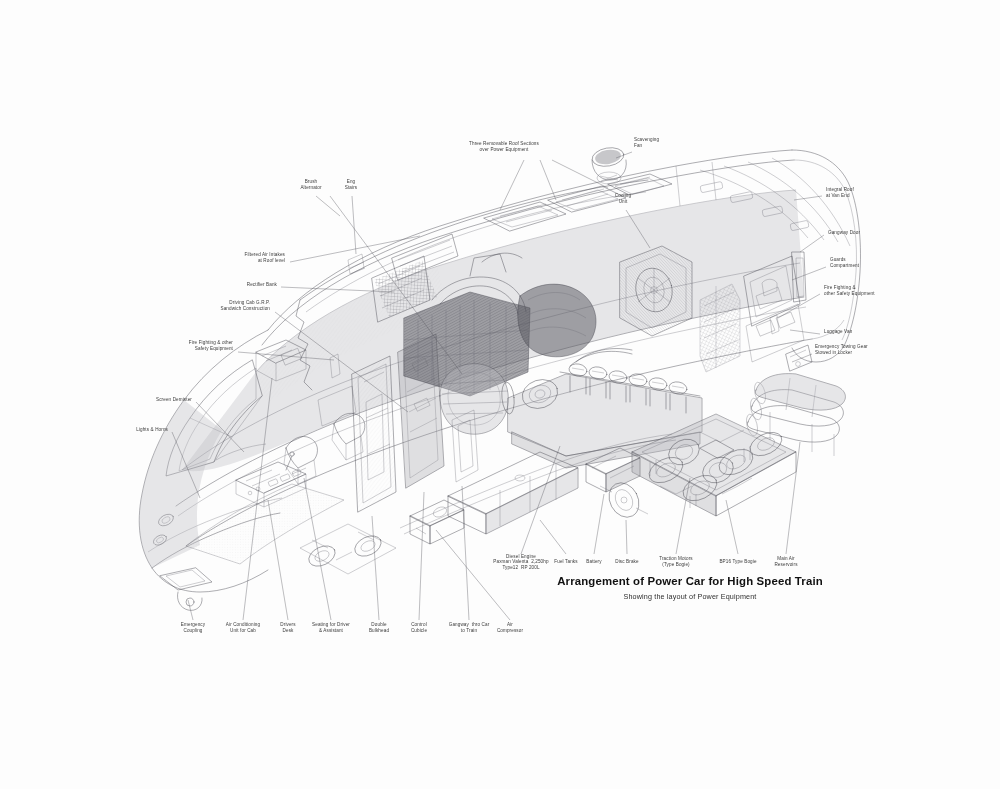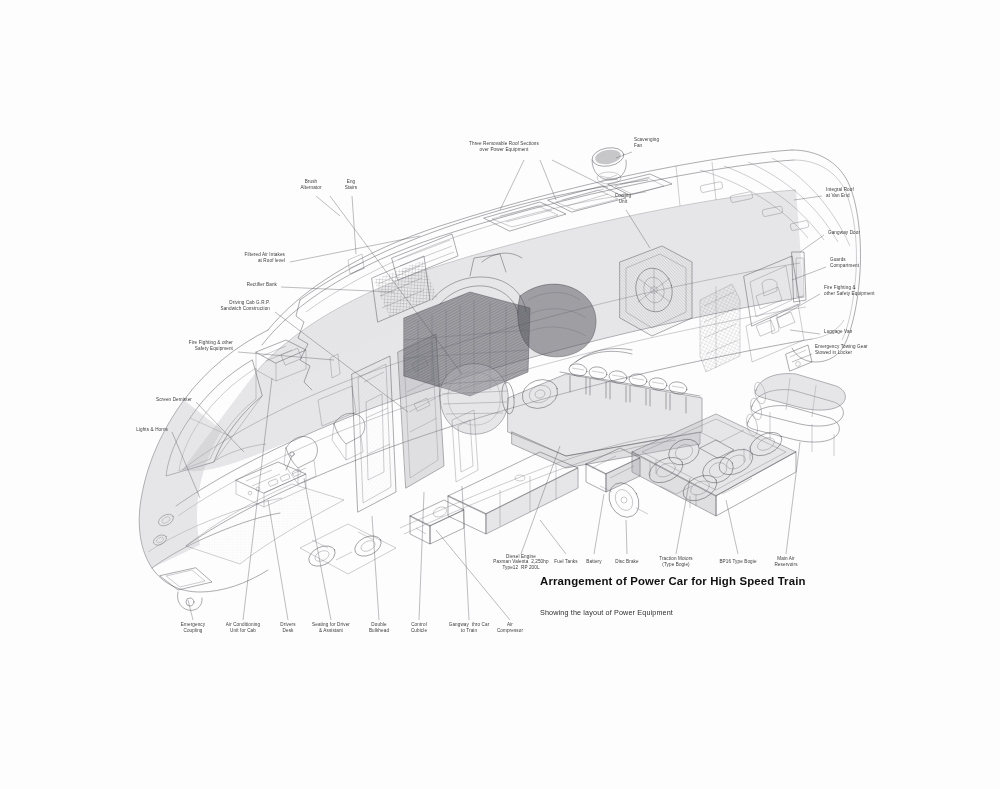--- a/index.html
+++ b/index.html
@@ -21,28 +21,28 @@
     letter-spacing:.12px;
     color:#3b3b3b;
     white-space:pre;
     user-select:none;
   }
   .lbl.r{text-align:right;}
   .lbl.c{text-align:center;}
   .lbl.l{text-align:left;}
 
   
-  #titleblock{position:absolute;left:540;top:575px;width:300px;}
+  #titleblock{position:absolute;left:540;top:575px;width:300px;text-align:center;}
   .t-main{
     font-size:11.4px;font-weight:bold;letter-spacing:.15px;
     color:#111;white-space:pre;
   }
   .t-sub{
     font-size:7.2px;letter-spacing:.15px;color:#2e2e2e;
-    margin-top:21px;white-space:pre;
+    margin-top:5px;white-space:pre;
   }
   .ink{fill:none;stroke:#4a4a52;stroke-width:.45;stroke-linejoin:round;stroke-linecap:round;}
   .ink-l{fill:none;stroke:#6d6d76;stroke-width:.33;}
   .ink-f{fill:none;stroke:#57575f;stroke-width:.4;}
   .lead{fill:none;stroke:#5a5a62;stroke-width:.4;}
   .dk{fill:#6e6e77;opacity:.38;}
   .dkk{fill:#55555e;opacity:.5;}
   .shade{fill:#b9b9c0;opacity:.33;}
   .shade2{fill:#9a9aa3;opacity:.3;}
 </style>

